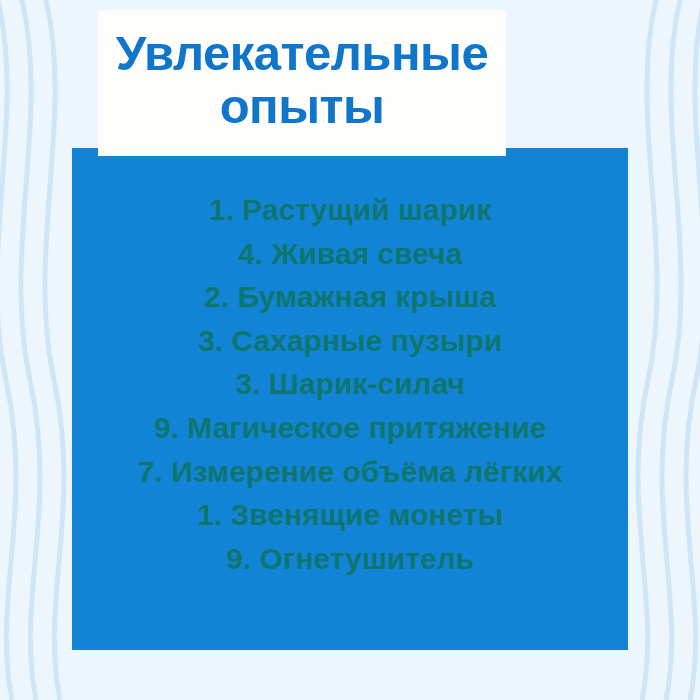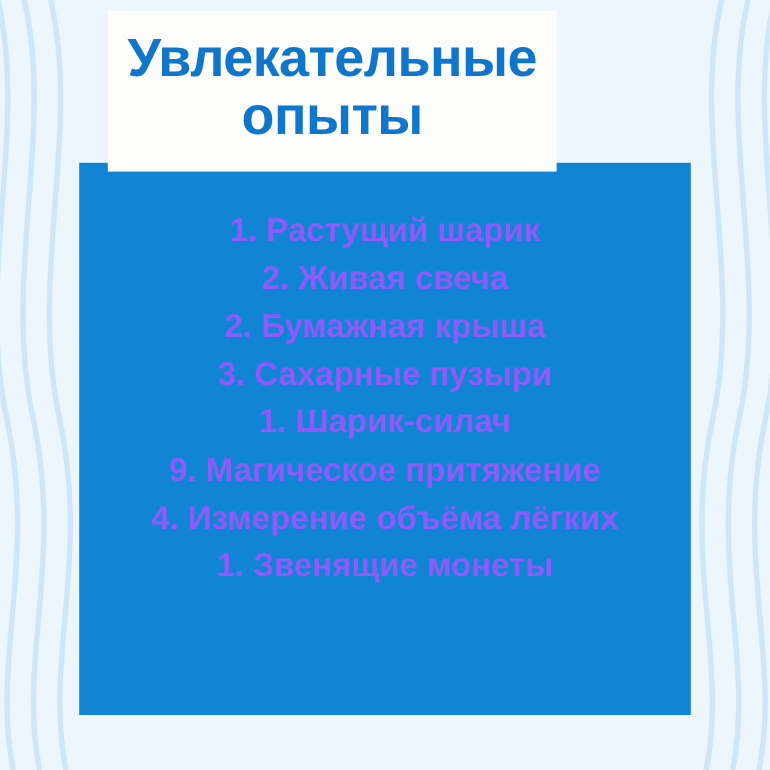--- a/index.html
+++ b/index.html
@@ -70,21 +70,21 @@
     position: absolute;
     left: 72px;
     top: 190px;
     width: 556px;
     display: flex;
     flex-direction: column;
     align-items: center;
     gap: 4px;
   }
   .list-item {
-    color: #8b5cf6;
+    color: #0f766e;
     font-weight: bold;
     font-size: 30px;
     line-height: 1.32;
     text-align: center;
     white-space: nowrap;
   }
 </style>
 </head>
 <body>
 
@@ -99,27 +99,28 @@
   <svg class="waves right" viewBox="0 0 120 700" preserveAspectRatio="none">
     <path d="M114 0 C 86 120, 134 250, 106 380 C 78 510, 120 600, 100 700" fill="none" stroke="#cfe6f8" stroke-width="5"></path>
     <path d="M90 0 C 62 120, 110 250, 82 380 C 54 510, 96 600, 76 700" fill="none" stroke="#cfe6f8" stroke-width="5"></path>
     <path d="M66 0 C 38 120, 86 250, 58 380 C 30 510, 72 600, 52 700" fill="none" stroke="#cfe6f8" stroke-width="5"></path>
   </svg>
 
   <div class="blue-panel"></div>
 
   <div class="list">
     <div class="list-item">1. Растущий шарик</div>
-    <div class="list-item">2. Живая свеча</div>
+    <div class="list-item">4. Живая свеча</div>
     <div class="list-item">2. Бумажная крыша</div>
     <div class="list-item">3. Сахарные пузыри</div>
-    <div class="list-item">1. Шарик-силач</div>
+    <div class="list-item">3. Шарик-силач</div>
     <div class="list-item">9. Магическое притяжение</div>
-    <div class="list-item">4. Измерение объёма лёгких</div>
+    <div class="list-item">7. Измерение объёма лёгких</div>
     <div class="list-item">1. Звенящие монеты</div>
+    <div class="list-item">9. Огнетушитель</div>
   </div>
 
   <div class="title-card">
     <div class="title-text">Увлекательные
 опыты</div>
   </div>
 
 </div>
 
 </body></html>

